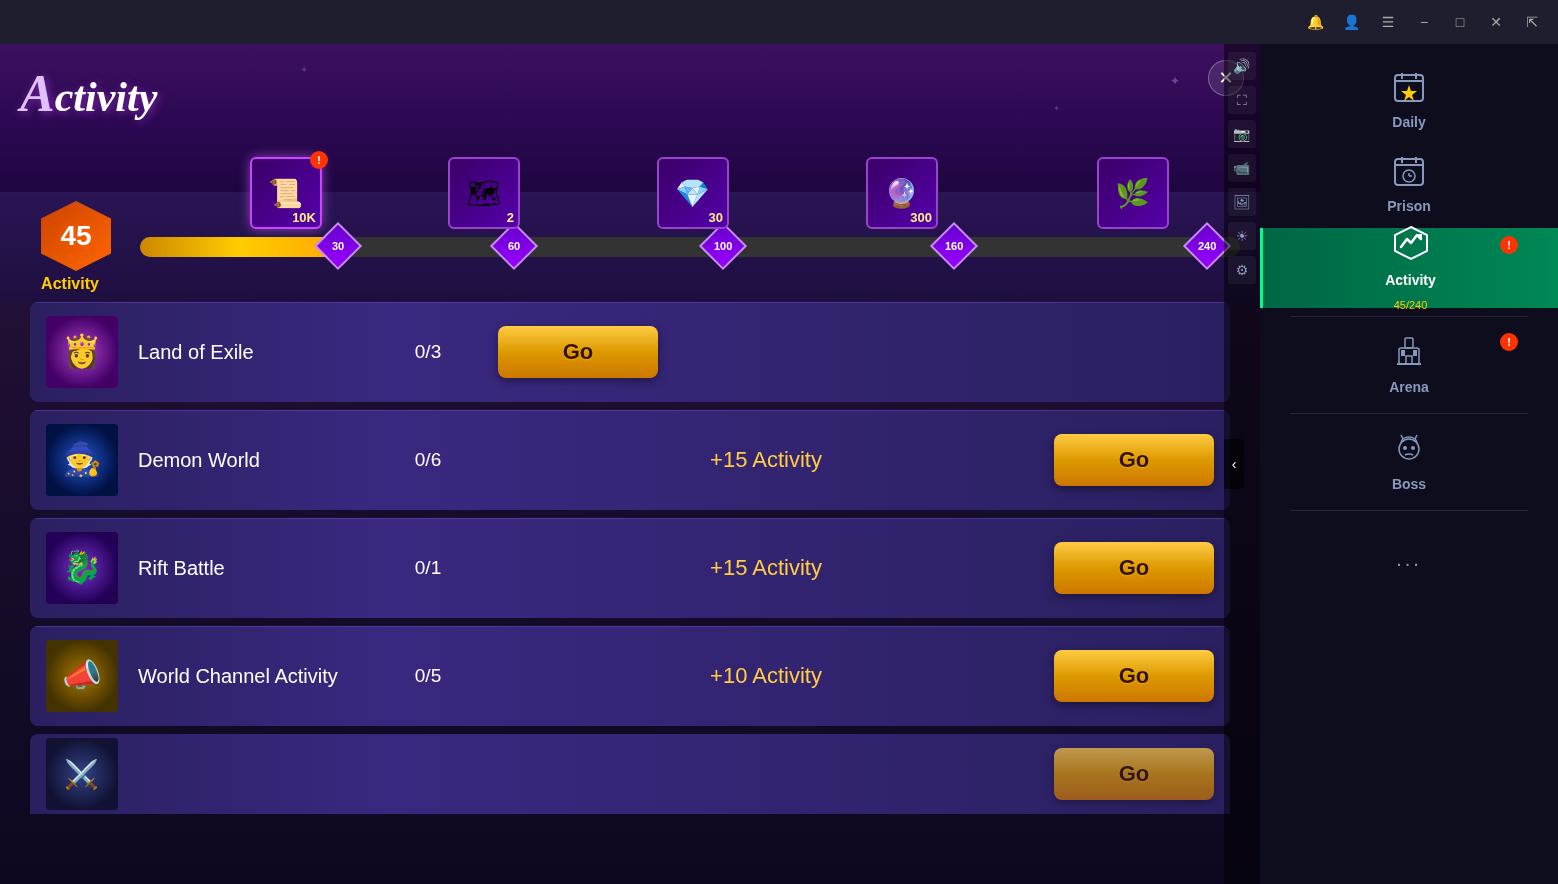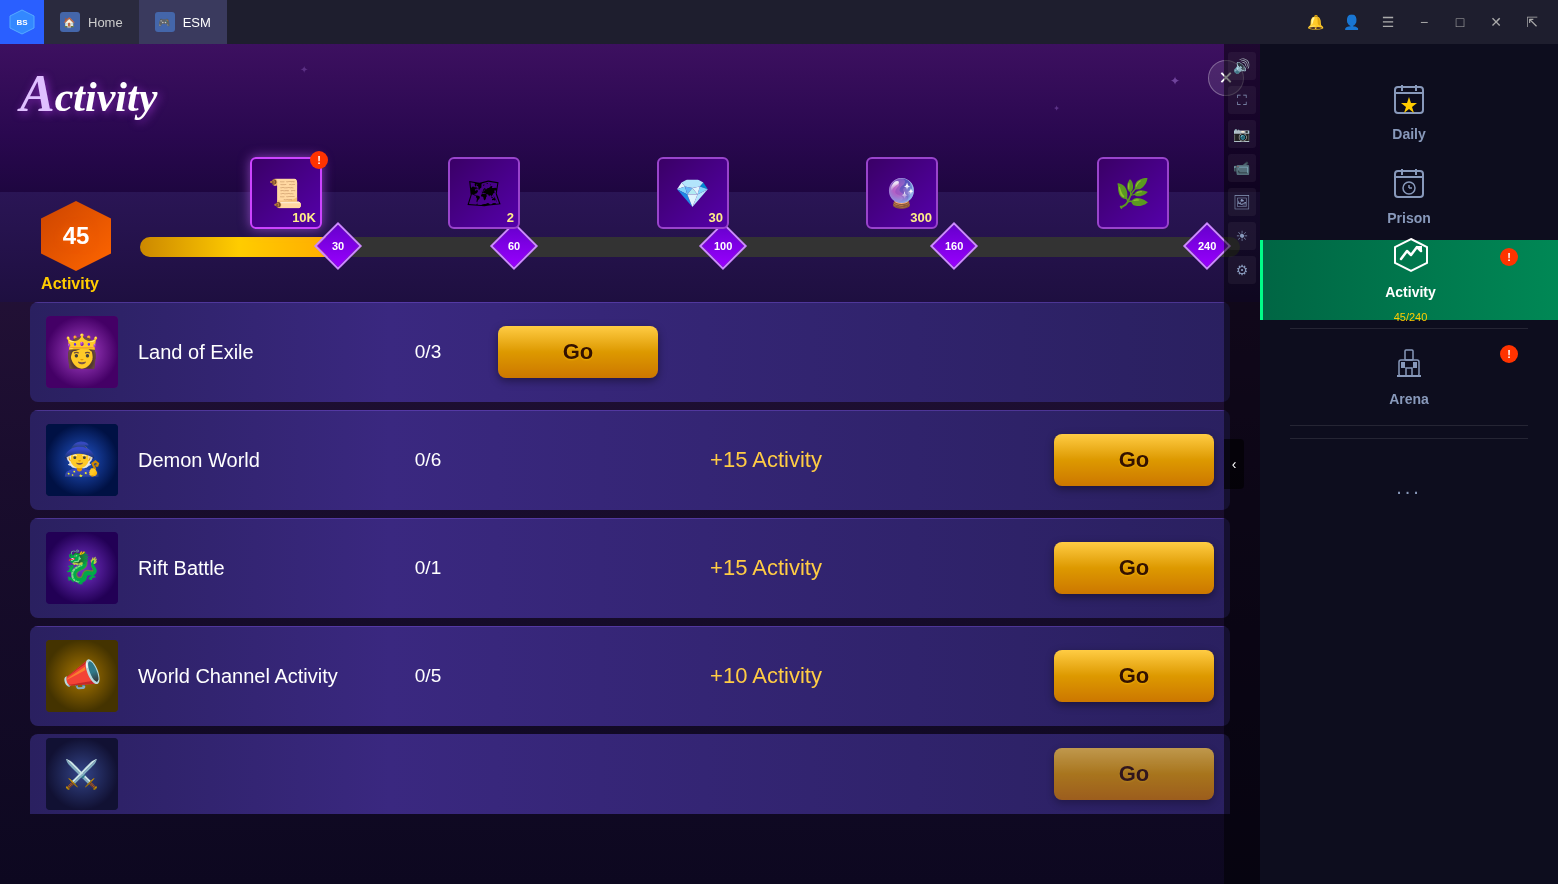--- a/index.html
+++ b/index.html
@@ -155,21 +155,21 @@
       display: flex;
       flex-direction: column;
       align-items: center;
       min-width: 100px;
     }
     .badge-hex {
       width: 70px; height: 70px;
       background: linear-gradient(135deg, #cc4400, #ff6600);
       clip-path: polygon(50% 0%, 100% 25%, 100% 75%, 50% 100%, 0% 75%, 0% 25%);
       display: flex; align-items: center; justify-content: center;
-      font-size: 24px; font-weight: bold; color: white;
+      font-size: 28px; font-weight: bold; color: white;
       text-shadow: 0 0 10px rgba(255,100,0,0.8);
       margin-left: 12px;
     }
     .badge-label {
       font-size: 16px;
       color: #ffcc00;
       font-weight: bold;
       margin-top: 4px;
     }
 
@@ -353,21 +353,21 @@
     
     .right-sidebar {
       position: absolute;
       top: 44px; right: 0;
       width: 298px;
       height: 840px;
       background: #0d0d1e;
       display: flex;
       flex-direction: column;
       align-items: center;
-      padding-top: 28px;
+      padding-top: 16px;
       gap: 4px;
     }
 
     .sidebar-item {
       width: 100%;
       height: 80px;
       display: flex;
       flex-direction: column;
       align-items: center;
       justify-content: center;
@@ -481,36 +481,20 @@
       align-items: center;
       padding: 0 16px;
       gap: 20px;
       overflow: hidden;
     }
   </style>
 </head>
 <body>
 
 <div class="title-bar">
-  <div class="title-bar-left">
-    <div class="bluestacks-logo">
-      <svg width="28" height="28" viewBox="0 0 28 28">
-        <polygon points="14,2 26,8 26,20 14,26 2,20 2,8" fill="#3388ff" stroke="#55aaff" stroke-width="1"></polygon>
-        <text x="14" y="17" text-anchor="middle" fill="white" font-size="8" font-weight="bold">BS</text>
-      </svg>
-    </div>
-    <div class="tab">
-      <div class="tab-icon">🏠</div>
-      <span>Home</span>
-    </div>
-    <div class="tab active">
-      <div class="tab-icon">🎮</div>
-      <span>ESM</span>
-    </div>
-  </div>
   <div class="title-bar-right">
     <div class="title-bar-btn">🔔</div>
     <div class="title-bar-btn">👤</div>
     <div class="title-bar-btn">☰</div>
     <div class="title-bar-btn">−</div>
     <div class="title-bar-btn">□</div>
     <div class="title-bar-btn close-btn">✕</div>
     <div class="title-bar-btn">⇱</div>
   </div>
 </div>
@@ -782,20 +766,34 @@
         <rect x="20" y="14" width="4" height="6" fill="#8899bb"></rect>
         <rect x="13" y="20" width="6" height="8" fill="none" stroke="#8899bb" stroke-width="1.5"></rect>
         <line x1="4" y1="28" x2="28" y2="28" stroke="#8899bb" stroke-width="2"></line>
       </svg>
     </div>
     <span class="sidebar-label">Arena</span>
   </div>
 
   <div class="sidebar-divider"></div>
 
+  <div class="sidebar-item">
+    <div class="sidebar-icon">
+      <svg width="32" height="32" viewBox="0 0 32 32">
+        <circle cx="16" cy="16" r="10" fill="none" stroke="#8899bb" stroke-width="1.5"></circle>
+        <path d="M8,10 C8,6 12,4 16,4 C20,4 24,6 24,10" fill="none" stroke="#8899bb" stroke-width="1.5"></path>
+        <line x1="10" y1="6" x2="8" y2="2" stroke="#8899bb" stroke-width="1.5"></line>
+        <line x1="22" y1="6" x2="24" y2="2" stroke="#8899bb" stroke-width="1.5"></line>
+        <circle cx="12" cy="15" r="2" fill="#8899bb"></circle>
+        <circle cx="20" cy="15" r="2" fill="#8899bb"></circle>
+        <path d="M12,22 Q16,20 20,22" fill="none" stroke="#8899bb" stroke-width="1.5"></path>
+      </svg>
+    </div>
+    <span class="sidebar-label">Boss</span>
+  </div>
 
   <div class="sidebar-divider"></div>
 
   <div class="sidebar-item">
     <span class="sidebar-dots">...</span>
   </div>
 
 </div>
 
 <div class="edge-controls">

